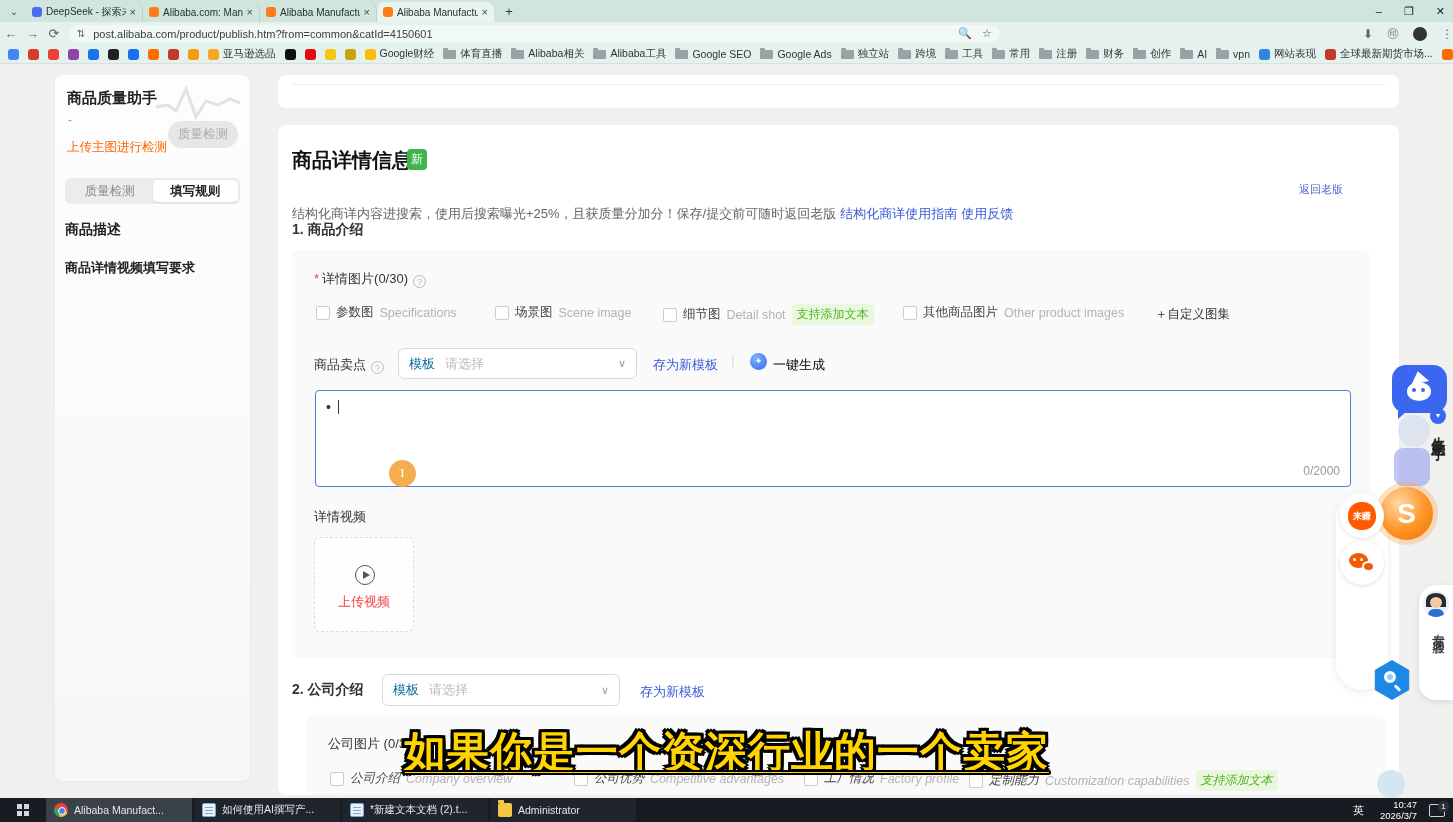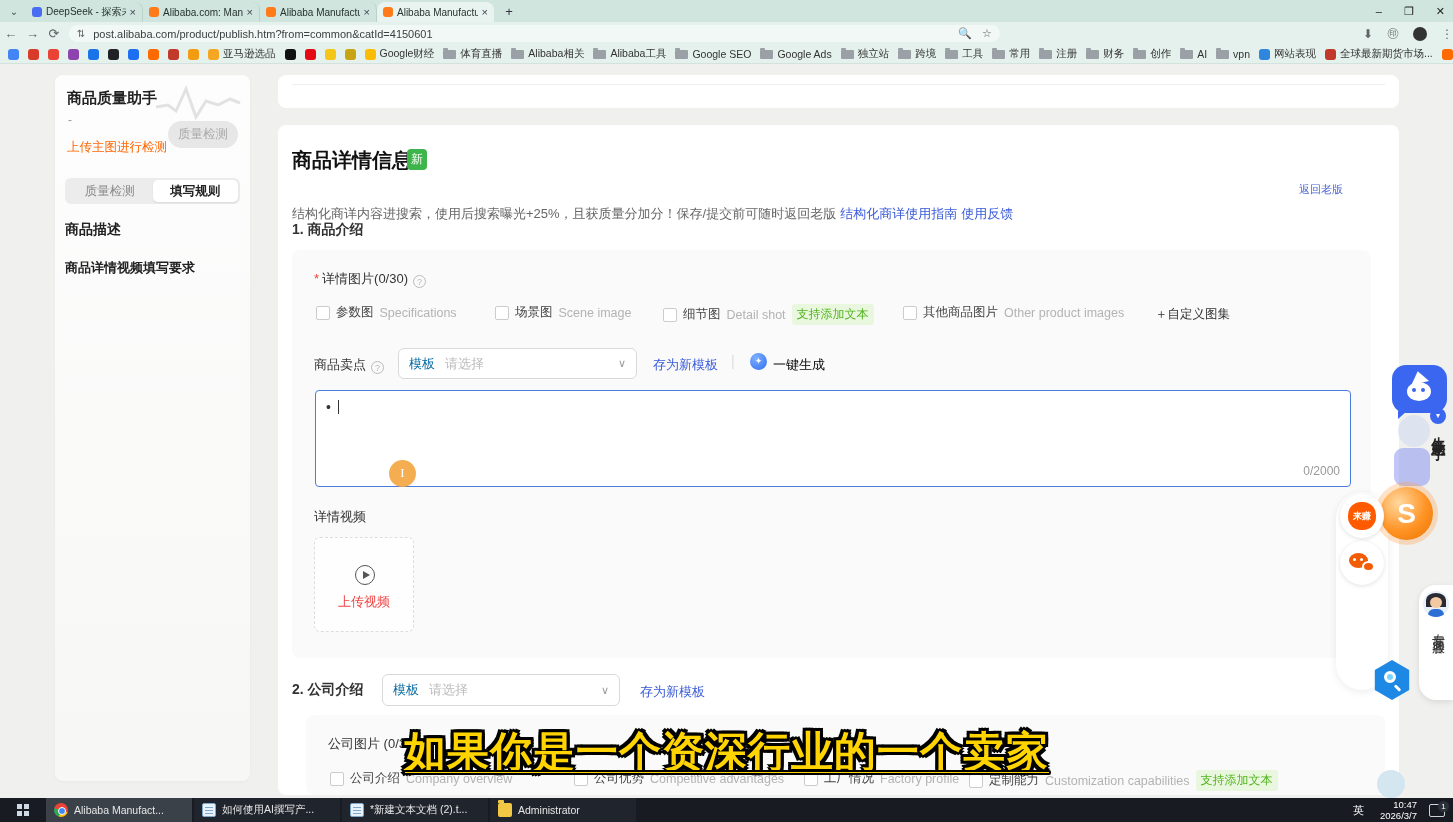--- a/index.html
+++ b/index.html
@@ -80,21 +80,21 @@
   .cb-row{position:absolute;left:0;top:0;width:100%;height:18px;}
   .cbg{position:absolute;top:0;display:flex;align-items:center;gap:6px;cursor:pointer;}
   .cb{width:14px;height:14px;border:1px solid #ccc;border-radius:2px;background:#fff;flex:none;}
   .cbg .cn{font-size:12.5px;color:#444;white-space:nowrap;}
   .cbg .en{font-size:12.5px;color:#b3b3b3;white-space:nowrap;}
   .badge{font-size:12px;color:#52b41f;background:#e9f7de;padding:2px 5px;border-radius:3px;white-space:nowrap;}
   .badge:empty{display:none;}
   #cbrow1{top:54px;}
   #cbrow1 .cbg:nth-child(1){left:24px;} #cbrow1 .cbg:nth-child(2){left:203px;}
   #cbrow1 .cbg:nth-child(3){left:371px;} #cbrow1 .cbg:nth-child(4){left:611px;}
-  #cbrow2{top:55px;}
+  #cbrow2{top:55px;font-style:italic;}
   #cbrow2 .cbg:nth-child(1){left:24px;} #cbrow2 .cbg:nth-child(2){left:268px;}
   #cbrow2 .cbg:nth-child(3){left:498px;} #cbrow2 .cbg:nth-child(4){left:663px;}
   .gallery{position:absolute;left:863px;top:56px;font-size:12.5px;color:#333;cursor:pointer;}
 
   .sell-label{position:absolute;left:22px;top:106px;font-size:13px;color:#333;}
   .sel{position:absolute;left:106px;top:98px;width:239px;height:31px;border:1px solid #d9d9d9;border-radius:6px;background:#fff;display:flex;align-items:center;padding:0 10px;cursor:pointer;}
   .sel-pre{font-size:13px;color:#0369a1;margin-right:10px;}
   .sel-ph{font-size:13px;color:#bbb;flex:1;}
   .chev{color:#999;font-size:11px;}
   .icon-chev::before{content:"∨";}

